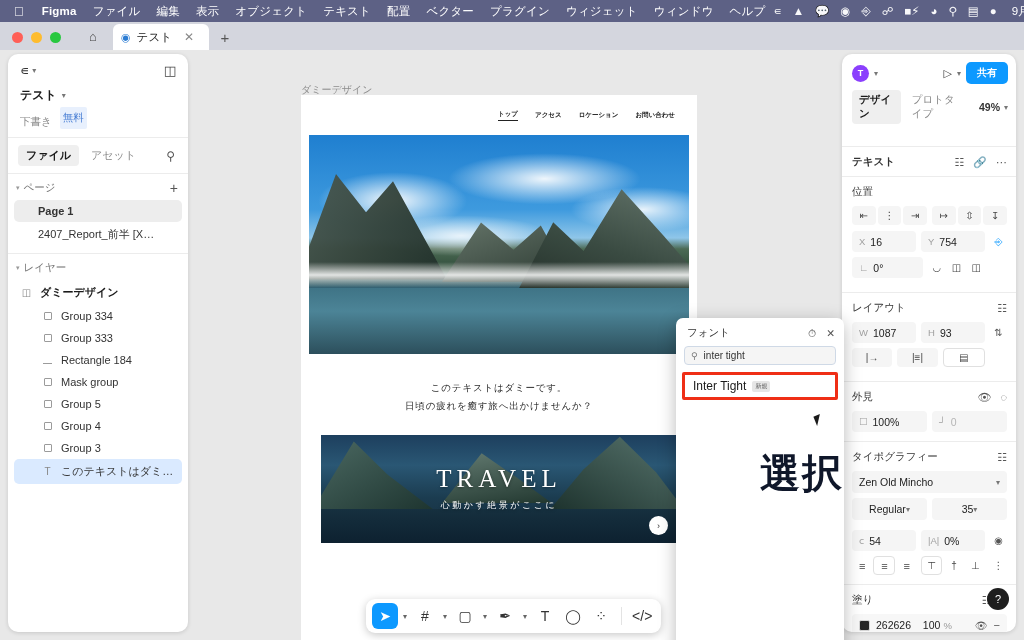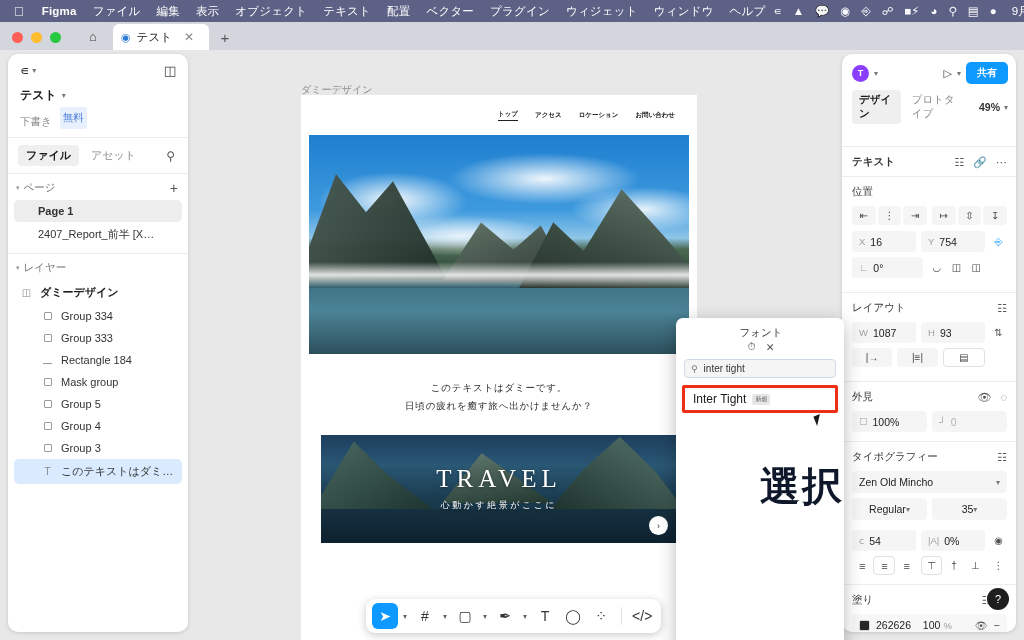--- a/index.html
+++ b/index.html
@@ -177,21 +177,21 @@
   .tbcaret { font-size:8px; color:#666; padding:0 3px; }
   .tbsep { width:1px; height:18px; background:#e3e3e3; margin:0 5px; }
 
   
   #fontdlg {
     position:absolute; left:676px; top:268px; width:168px; height:360px;
     background:#fff; border-radius:7px; box-shadow:0 4px 18px rgba(0,0,0,.27);
     z-index:70; overflow:hidden;
   }
   .fd-head { display:flex; align-items:center; justify-content:space-between; padding:8px 9px 6px 11px;
-             font-size:10.5px; color:#333;flex-direction:column; }
+             font-size:10.5px; color:#333; }
   .fd-head .icons { display:flex; align-items:center; gap:10px; color:#555; }
   .fd-srchwrap { padding:0 8px 7px 8px; }
   .fd-srch { display:flex; align-items:center; gap:6px; background:#f5f5f5; border:1px solid #cfd9e6;
              border-radius:4px; padding:3px 6px; }
   .fd-srch .mag { color:#777; font-size:9px; }
   .fd-srch input { border:0; outline:0; background:transparent; font-size:10px; color:#333;
                    font-family:inherit; width:100%; }
   .fd-result { margin:0 6px; border:3px solid #ef2e16; border-radius:2px; padding:4px 8px;
                display:flex; align-items:center; gap:6px; }
   .fd-result .fname { font-size:12px; color:#1a1a1a; }

